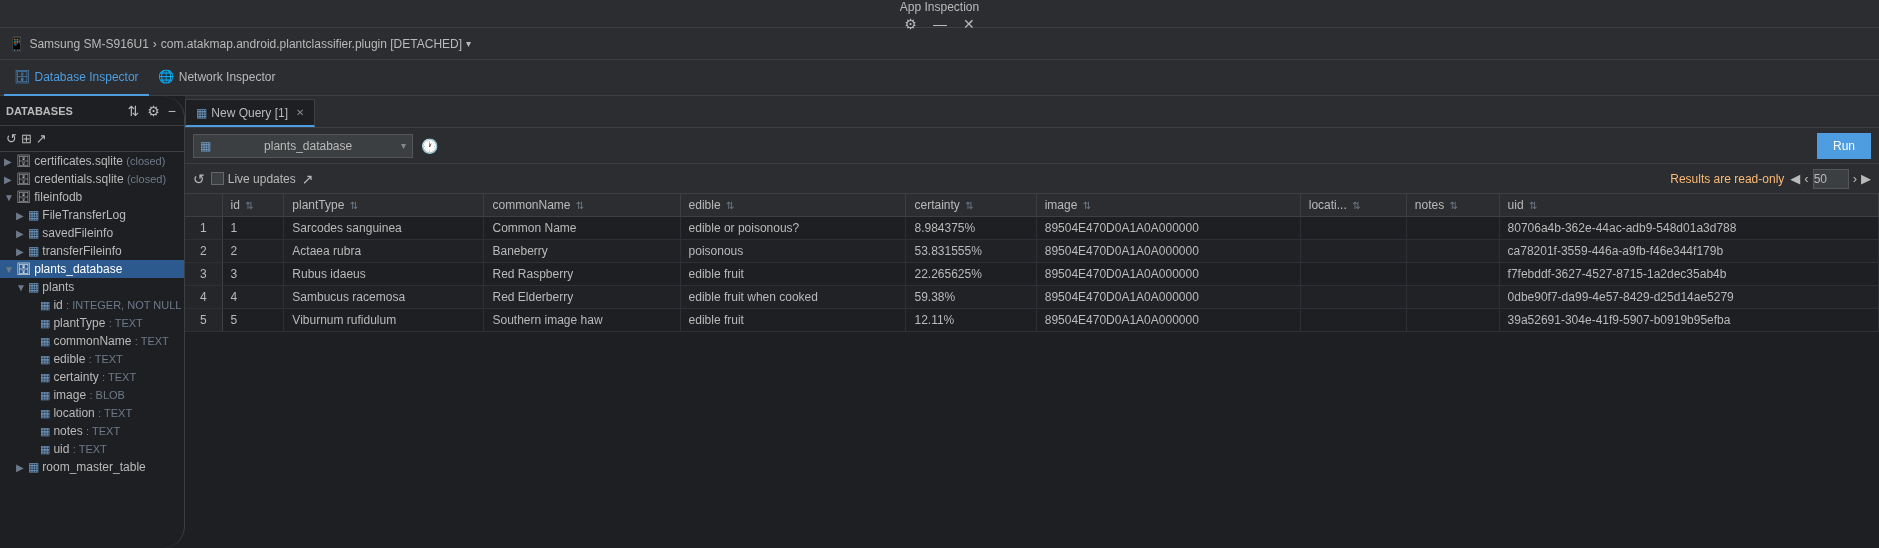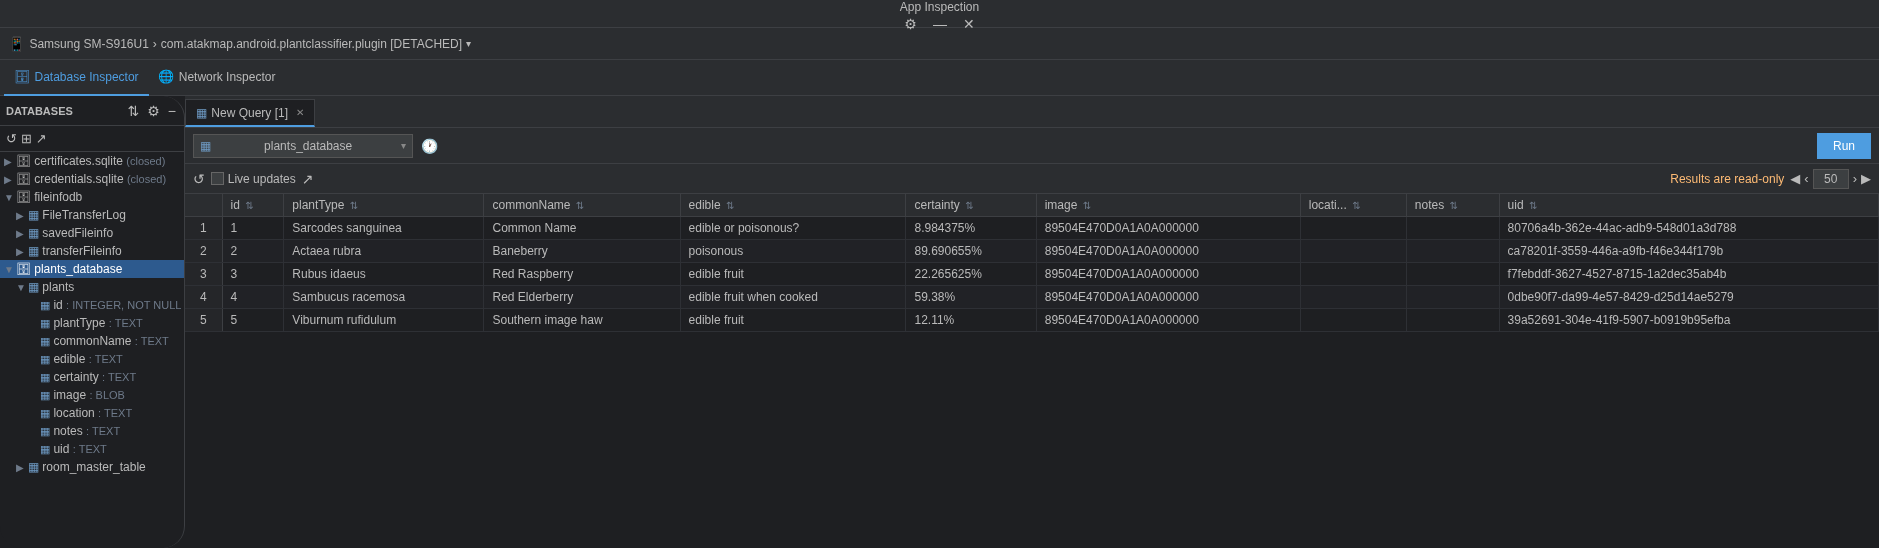--- a/index.html
+++ b/index.html
@@ -341,21 +341,21 @@
       border: none;
       color: #bababa;
       cursor: pointer;
       font-size: 13px;
     }
     .page-input {
       background: #3c3f41;
       border: 1px solid #555;
       color: #bababa;
       width: 36px;
-      text-align: center;
+      text-align: left;
       font-size: 12px;
       height: 20px;
     }
 
     
     .results-table-container {
       flex: 1;
       overflow: auto;
     }
     .results-table {
@@ -628,21 +628,21 @@
       <td></td>
       <td></td>
       <td>80706a4b-362e-44ac-adb9-548d01a3d788</td>
     </tr>
             <tr>
       <td class="row-num">2</td>
       <td>2</td>
       <td>Actaea rubra</td>
       <td>Baneberry</td>
       <td>poisonous</td>
-      <td>89.690655%</td>
+      <td>53.831555%</td>
       <td>89504E470D0A1A0A000000</td>
       <td></td>
       <td></td>
       <td>ca78201f-3559-446a-a9fb-f46e344f179b</td>
     </tr>
             <tr>
       <td class="row-num">3</td>
       <td>3</td>
       <td>Rubus idaeus</td>
       <td>Red Raspberry</td>

